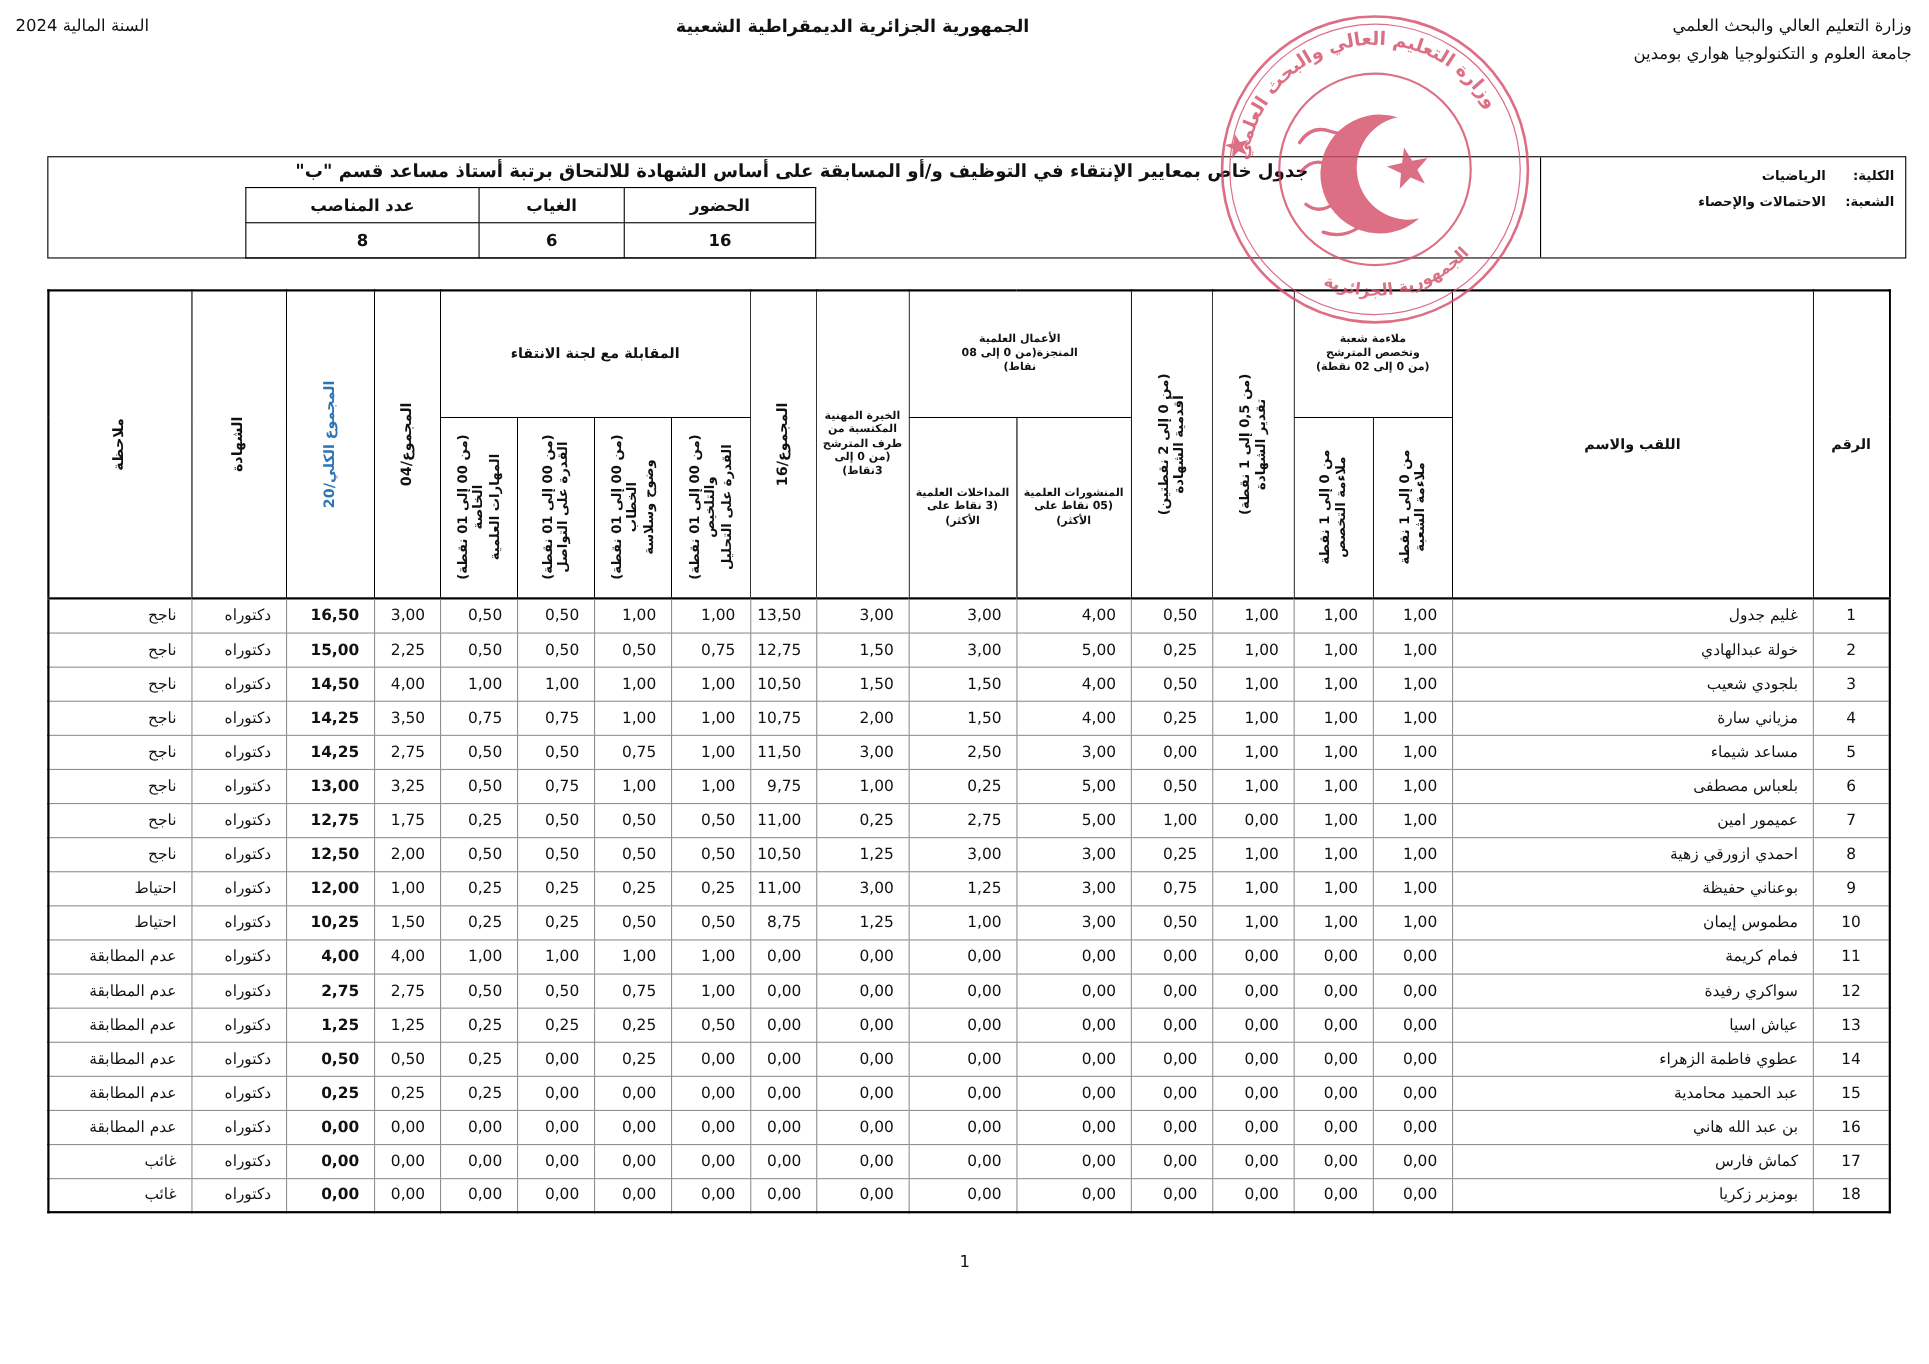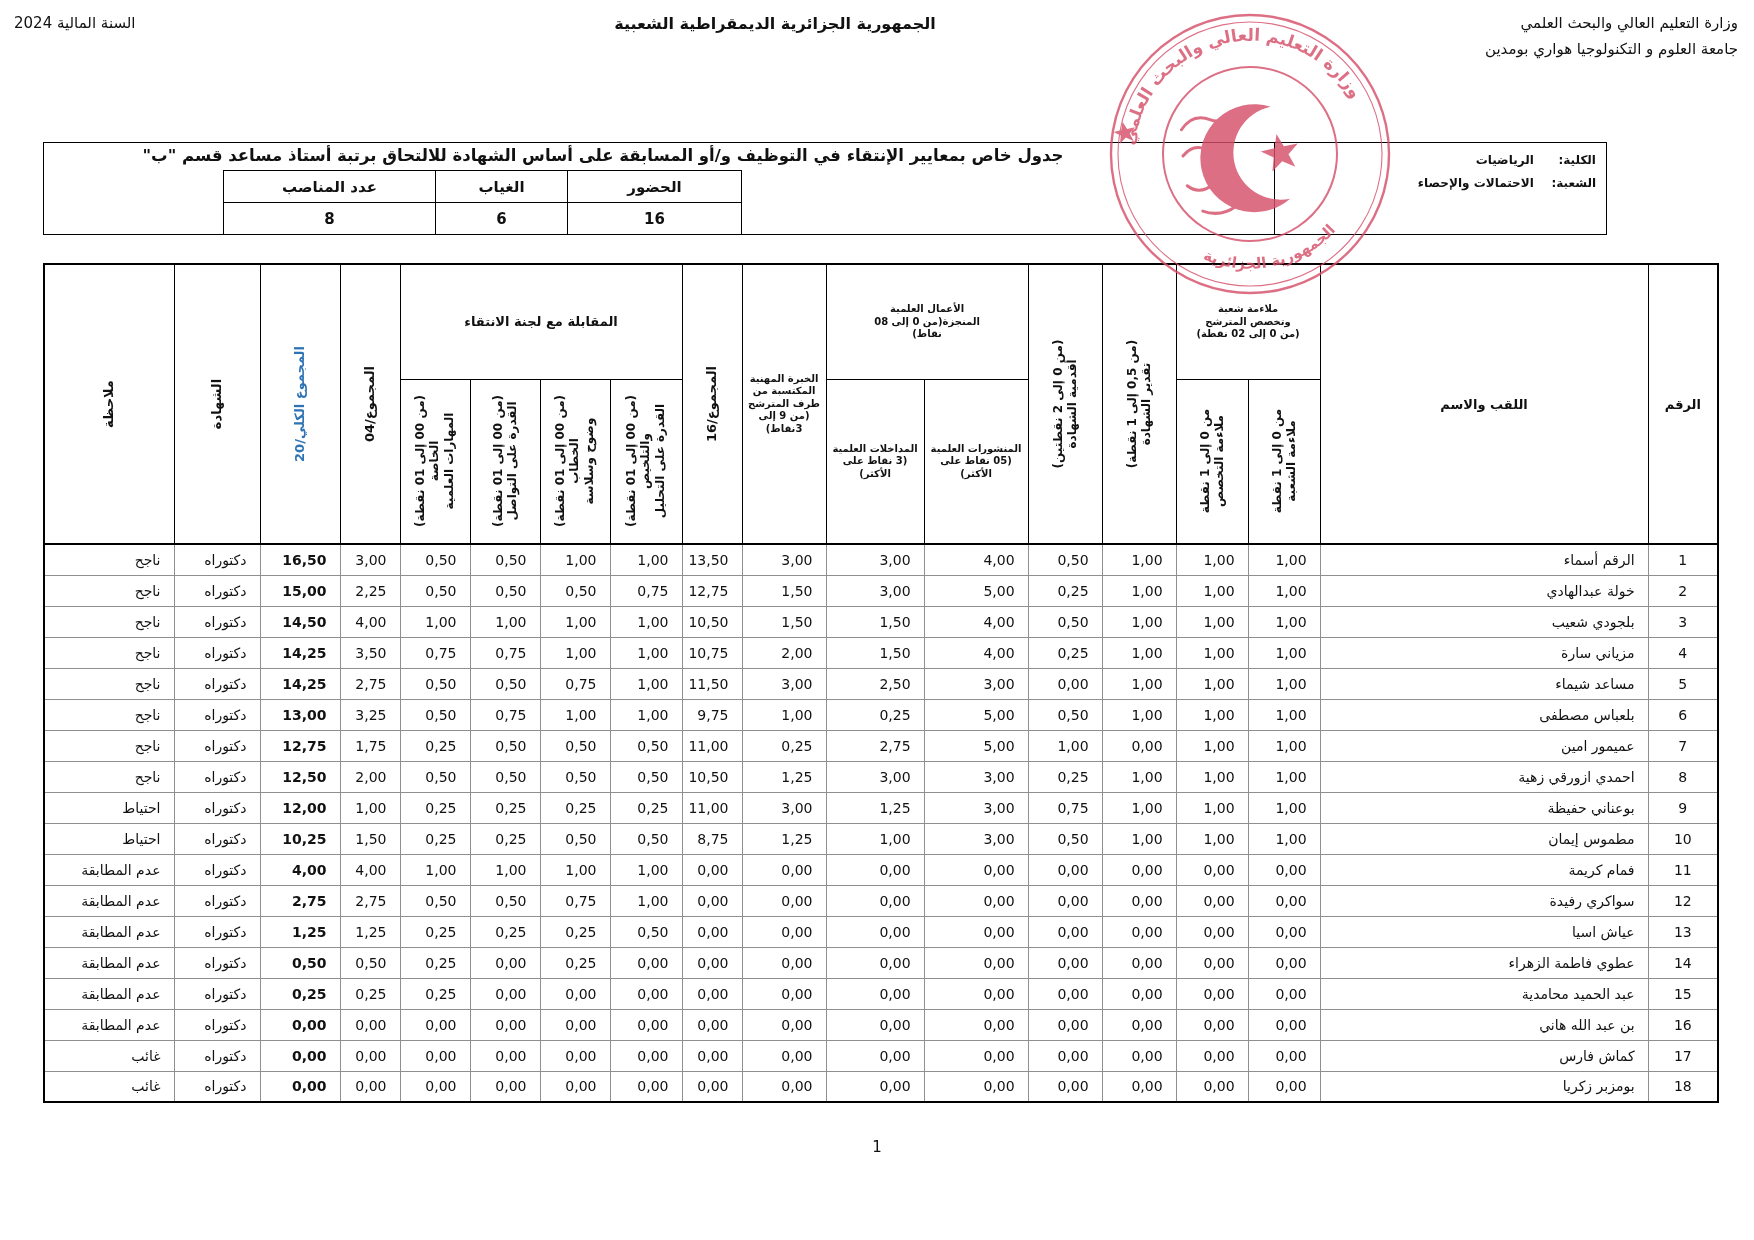--- a/index.html
+++ b/index.html
@@ -3,21 +3,21 @@
 <meta charset="utf-8">
 <style>
   html,body{margin:0;padding:0;background:#e8e8e8;}
   .page{position:relative;width:1754px;height:1240px;background:#ffffff;overflow:hidden;
         direction:rtl;font-family:"DejaVu Sans","Liberation Sans",sans-serif;color:#111;}
   
   .ministry{position:absolute;top:10px;right:16px;text-align:right;font-size:15px;font-weight:500;line-height:1.75;}
   .republic{position:absolute;top:14px;left:775px;transform:translateX(-50%);font-size:16px;font-weight:700;white-space:nowrap;}
   .fiscal{position:absolute;top:14px;left:14px;direction:rtl;font-size:15px;}
   
-  .headbox{position:absolute;left:43px;top:142px;width:1564px;height:93px;border:1.5px solid #000;box-sizing:border-box;}
+  .headbox{position:absolute;left:43px;top:142px;width:1690px;height:93px;border:1.5px solid #000;box-sizing:border-box;}
   .facultycell{position:absolute;top:0;bottom:0;right:0;width:332px;border-left:1.5px solid #000;box-sizing:border-box;padding:10px 10px 0 0;}
   .facline{font-size:12px;font-weight:700;margin-bottom:9px;white-space:nowrap;}
   .facline .lbl{display:inline-block;min-width:58px;}
   .maintitle{position:absolute;top:3px;right:332px;width:1342px;text-align:center;font-size:16.5px;font-weight:700;}
   .atttable{position:absolute;top:27px;left:179px;border-collapse:collapse;table-layout:fixed;}
   .atttable th,.atttable td{border:1.6px solid #000;text-align:center;font-size:15px;padding:0;}
   .atttable th{height:31px;font-weight:700;}
   .atttable td{height:31px;font-weight:600;}
   
   .maintable{position:absolute;left:43px;top:263px;width:1674px;border-collapse:collapse;table-layout:fixed;border:2px solid #000;}
@@ -128,21 +128,21 @@
               <span>أقدمية الشهادة</span>
               <span>(من 0 إلى 2 نقطتين)</span>
             </div>
           </th>
         <th colspan="2">
             <div class="wraphead" style="white-space:pre-line">الأعمال العلمية
 المنجزة(من 0 إلى 08
 نقاط)</div>
           </th>
         <th rowspan="2">
-            <div class="wraphead">الخبرة المهنية المكتسبة من طرف المترشح (من 9 إلى 3نقاط)</div>
+            <div class="wraphead">الخبرة المهنية المكتسبة من طرف المترشح (من 0 إلى 3نقاط)</div>
           </th>
         <th rowspan="2" class="vcell">
             <div class="vtext vbig">المجموع/16</div>
           </th>
         <th colspan="4">المقابلة مع لجنة الانتقاء</th>
         <th rowspan="2" class="vcell">
             <div class="vtext vbig">المجموع/04</div>
           </th>
         <th rowspan="2" class="vcell">
             <div class="vtext vbig blue">المجموع الكلي/20</div>
@@ -198,21 +198,21 @@
               <span>المهارات العلمية</span>
               <span>الخاصة</span>
               <span>(من 00 إلى 01 نقطة)</span>
             </div>
           </th>
       </tr>
     </thead>
     <tbody id="rows-body">
         <tr>
           <td class="center">1</td>
-          <td>الرقم  أسماء</td>
+          <td>غليم  جدول</td>
           <td>1,00</td>
           <td>1,00</td>
           <td>1,00</td>
           <td>0,50</td>
           <td>4,00</td>
           <td>3,00</td>
           <td>3,00</td>
           <td>13,50</td>
           <td>1,00</td>
           <td>1,00</td>

